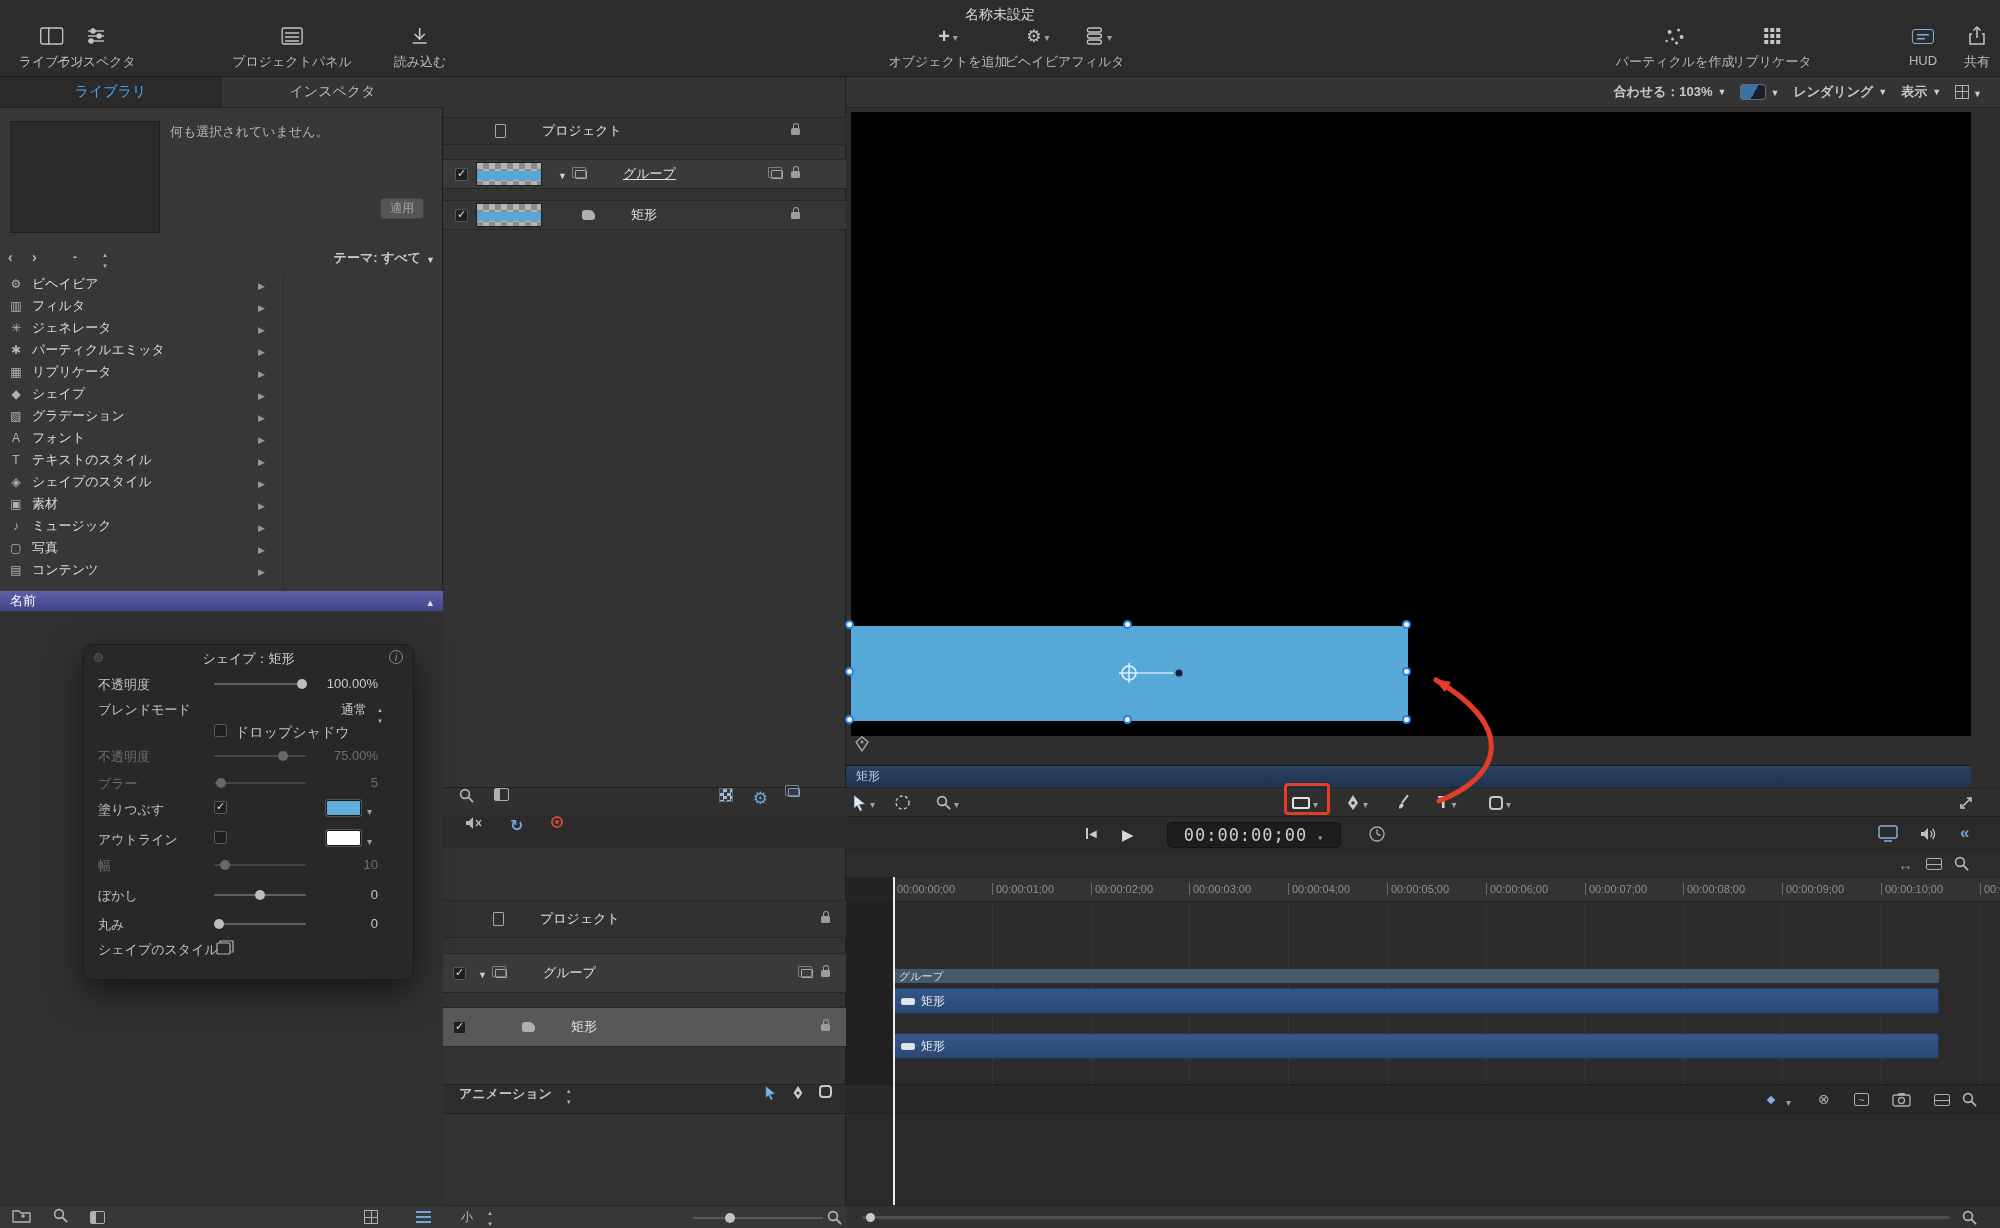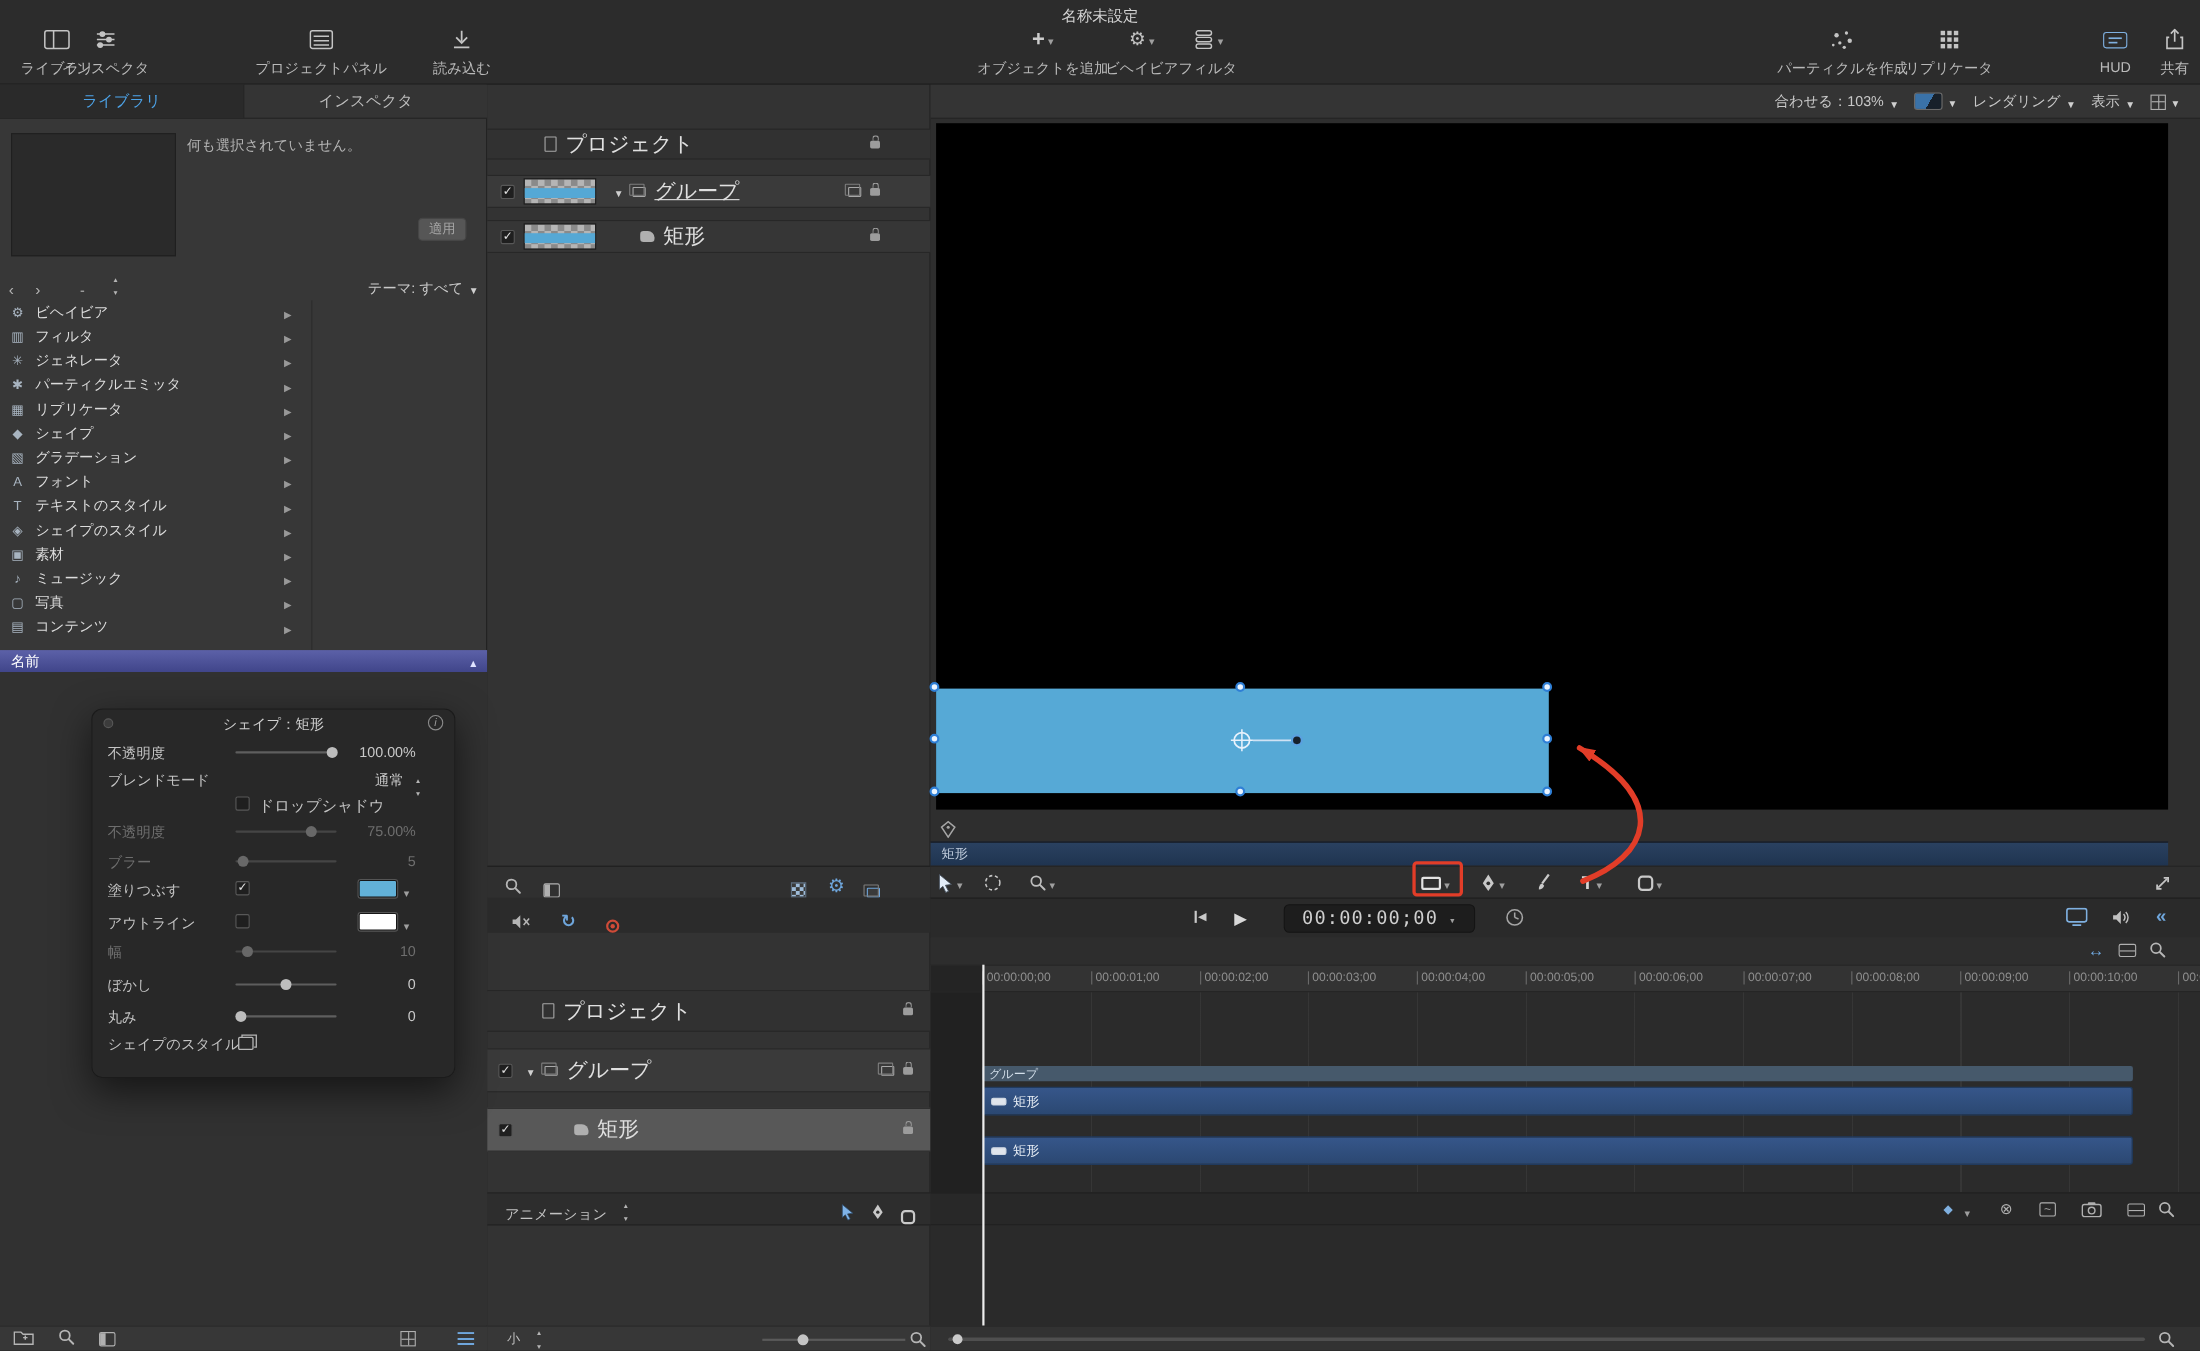--- a/index.html
+++ b/index.html
@@ -1,20 +1,20 @@
 <!DOCTYPE html>
 <html><head>
 <meta charset="utf-8">
 <style>
   html,body{margin:0;padding:0;background:#1a1a1a;}
   *{box-sizing:border-box;}
   #app{position:relative;width:2000px;height:1228px;background:#2e2e2e;overflow:hidden;
        font-family:"Liberation Sans","DejaVu Sans",sans-serif;color:#c8c8c8;font-size:14px;}
   .abs{position:absolute;}
-  .r{display:flex;align-items:flex-end;}
+  .r{display:flex;align-items:flex-start;font-weight:bold;}
   .nosel{user-select:none;}
 
   
   #toolbar{position:absolute;left:0;top:0;width:2000px;height:77px;background:#2c2c2c;border-bottom:1px solid #1a1a1a;}
   .win-title{position:absolute;top:6px;left:0;width:100%;text-align:center;font-size:14px;color:#d4d4d4;}
   .tb-btn{position:absolute;top:22px;transform:translateX(-50%);display:flex;flex-direction:column;align-items:center;gap:3px;color:#b9b9b9;font-size:13px;white-space:nowrap;}
   .tb-ic{height:28px;display:flex;align-items:center;justify-content:center;gap:3px;color:#c9c9c9;}
 
   
   .gl-ch::before{content:"▾";font-size:10px;color:#9f9f9f;}
@@ -88,21 +88,21 @@
   .knob{position:absolute;width:10px;height:10px;border-radius:50%;background:#bdbdbd;top:-4px;}
   .hud-row.dis .slider{background:#454545;}.hud-row.dis .knob{background:#686868;}
   .swatch{position:absolute;left:242px;top:2px;width:35px;height:16px;border-radius:2px;border:1px solid #161616;box-shadow:0 0 0 1px #555;}
 
   
   #layers-panel{position:absolute;left:443px;top:77px;width:403px;height:1151px;background:#333333;border-right:1px solid #1e1e1e;}
   .lrow{position:absolute;left:0;width:403px;display:flex;align-items:center;border-bottom:1px solid #272727;border-top:1px solid #272727;background:#3a3a3a;}
   .thumb{width:66px;height:24px;border:1px solid #1d1d1d;position:relative;flex:none;
     background:conic-gradient(#8a8a8a 25%,#b5b5b5 0 50%,#8a8a8a 0 75%,#b5b5b5 0) 0 0/12px 12px;}
   .thumb::after{content:"";position:absolute;left:0;right:0;top:8px;height:9px;background:#55a8d5;}
-  .row-label{font-size:19px;color:#e0e0e0;}
+  .row-label{font-size:13px;color:#e0e0e0;margin-left:28px;}
   .u{text-decoration:underline;}
 
   
   #canvas-region{position:absolute;left:846px;top:77px;width:1154px;height:1151px;background:#2e2e2e;}
   #canvas-topbar{position:absolute;left:0;top:0;width:1154px;height:31px;background:#343434;border-bottom:1px solid #232323;
     display:flex;align-items:center;justify-content:flex-end;gap:14px;padding-right:18px;font-size:13px;color:#c8c8c8;}
   #canvas-black{position:absolute;left:5px;top:35px;width:1120px;height:624px;background:#000;}
   .sel-rect{position:absolute;left:0;top:514px;width:557px;height:95px;background:#56a9d6;}
   .handle{position:absolute;width:9px;height:9px;border-radius:50%;background:#eaf4ff;border:2px solid #2f7fd6;transform:translate(-6px,-6px);}
   #minibar{position:absolute;left:0;top:688px;width:1125px;height:22px;background:linear-gradient(#2a4160,#1f3450);border-top:1px solid #101826;

